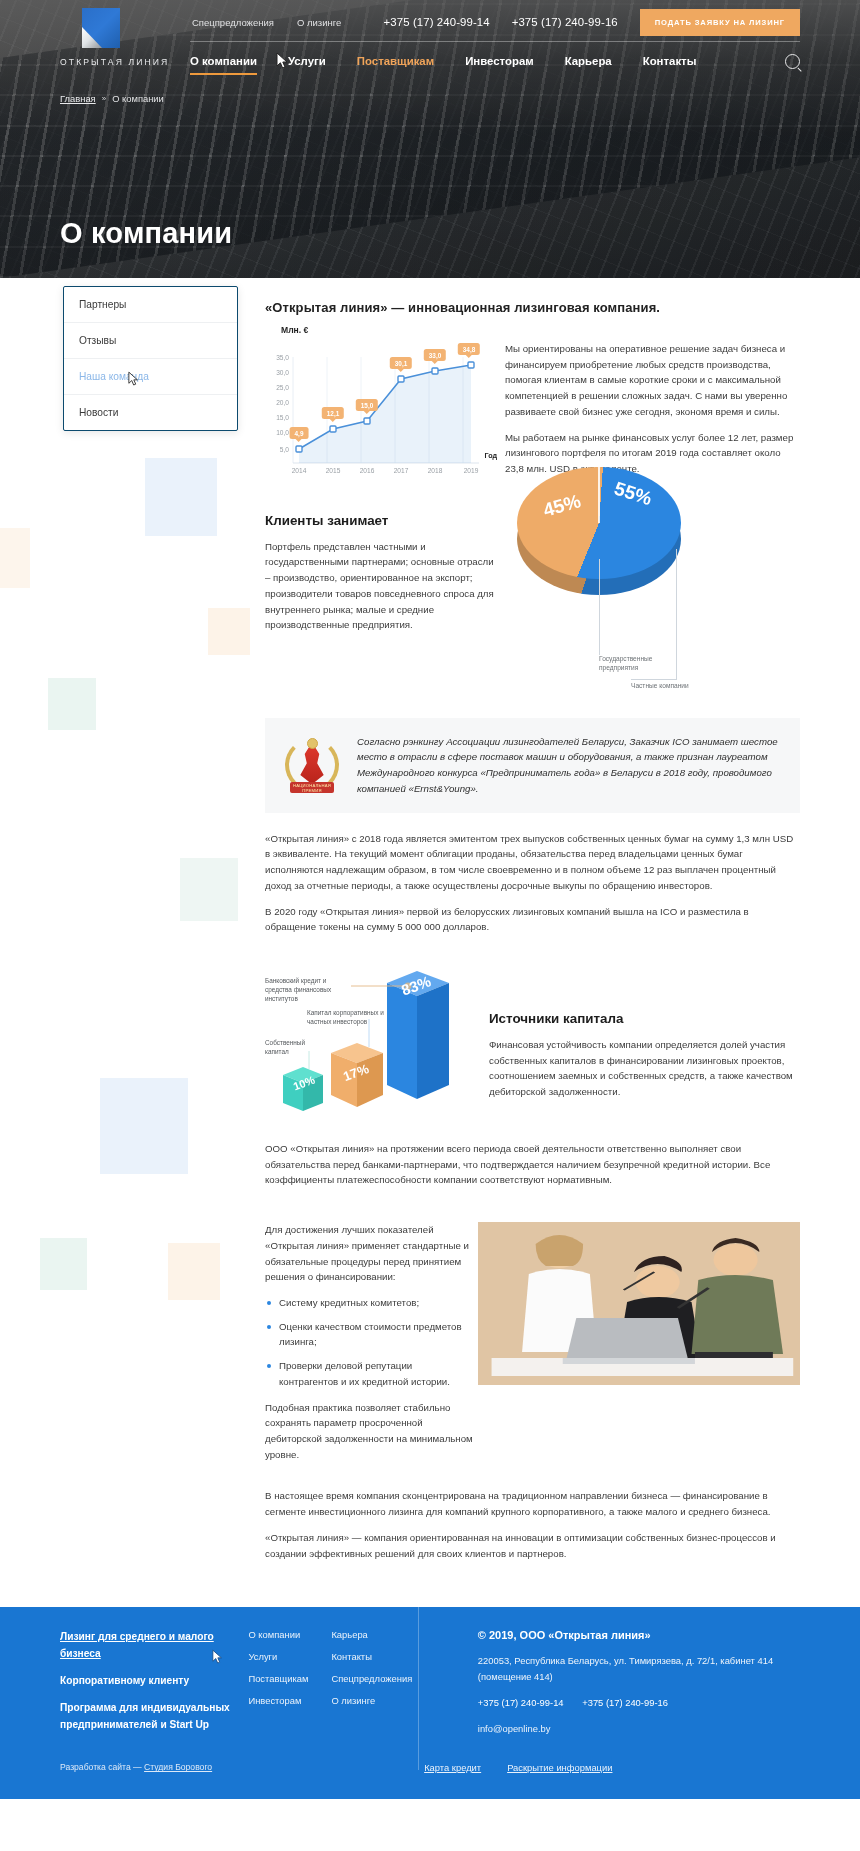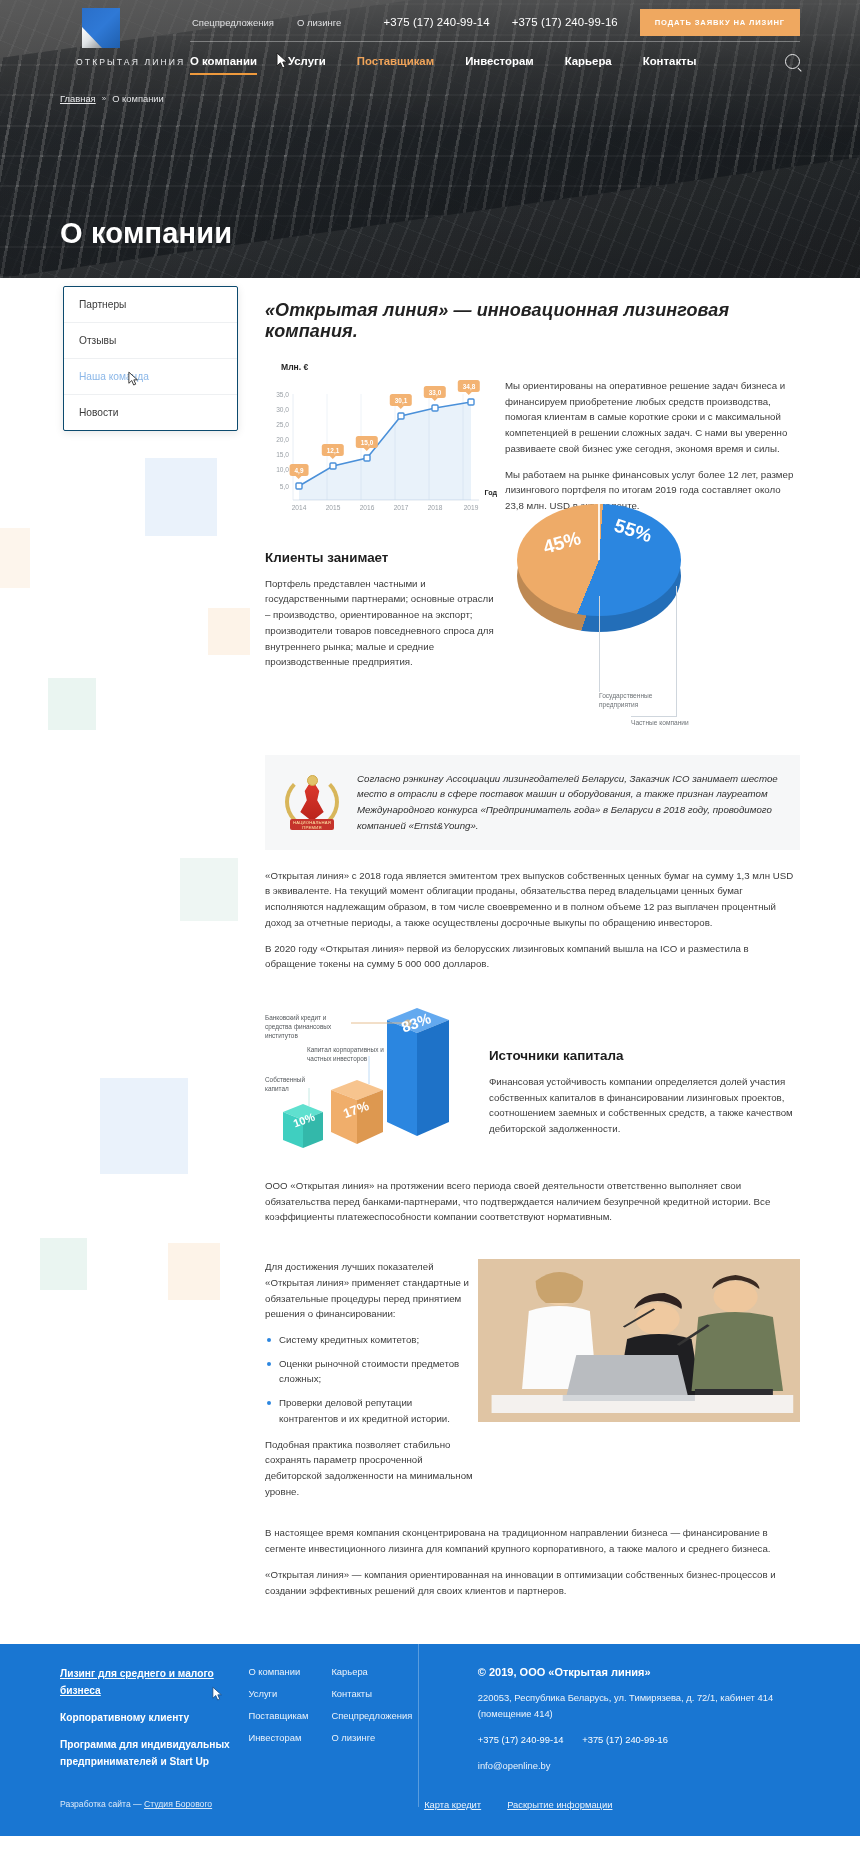--- a/index.html
+++ b/index.html
@@ -50,21 +50,21 @@
     width: 38px; height: 40px; margin-left: 22px; position: relative;
     background: linear-gradient(135deg,#2a6fc9 0%, #2f79d6 50%, #1f5fae 100%);
   }
   .logo-mark:after {
     content:""; position:absolute; left:0; bottom:0; width:20px; height:21px;
     background: linear-gradient(135deg,#ffffff 0%,#dfe3e6 48%,#8f9295 100%);
     clip-path: polygon(0 0, 100% 100%, 0 100%);
   }
   .logo-text {
     margin-top: 9px; font-size: 8.6px; letter-spacing: 2.1px;
-    color: #e9eaec; white-space: nowrap; margin-left: 16px;
+    color: #e9eaec; white-space: nowrap;
   }
 
   .nav-col { flex: 1 1 auto; }
   .util-row {
     display:flex; align-items:center; height: 37px; padding-top: 7px; gap: 0;
   }
   .util-link { font-size: 9.5px; color: #e0e1e3; margin-right: 23px; }
   .util-link:first-child { margin-left: 2px; }
   .util-spacer { flex: 1 1 auto; }
   .util-phone { font-size: 11.4px; color: #ffffff; margin-right: 22px; letter-spacing:.1px; }
@@ -131,21 +131,21 @@
     font-size: 10.2px; color:#3a3a3a; padding: 12px 0 12px 15px;
     border-bottom: 1px solid #eef0f2; cursor: pointer; position: relative;
   }
   .side-item:last-child { border-bottom: none; }
   .side-item.active { color:#8bb7e8; }
   .side-cursor{ position:absolute; left:64px; top:12px; width:12px; height:16px; }
 
   .col-main { margin-left: 205px; }
 
   h2.section-h {
-    font-size: 18px; font-weight: bold; color:#222; margin-bottom: 10px; letter-spacing:.1px;font-style:italic;
+    font-size: 13px; font-weight: bold; color:#222; letter-spacing:.1px;
   }
   h3.block-h { font-size: 13.4px; font-weight: bold; color: #1d1d1d; margin-bottom: 11px; }
   p.body { font-size: 9.7px; line-height: 1.62; color: #3c3c3c; margin-bottom: 10px; }
 
   
   .chart-row { display:flex; gap: 18px; align-items:flex-start; }
   .linechart { width: 222px; }
   .chart-unit { font-size: 8.6px; font-weight:bold; color:#1f1f1f; margin: 10px 0 4px 16px; }
   .lc-wrap { position: relative; width: 222px; height: 142px; }
   .lc-ylabels { position:absolute; left:0; top:0; width:24px; height:124px; }
@@ -482,21 +482,21 @@
       </div>
 
       <div style="height:22px"></div>
       <p class="body">ООО «Открытая линия» на протяжении всего периода своей деятельности ответственно выполняет свои обязательства перед банками-партнерами, что подтверждается наличием безупречной кредитной истории. Все коэффициенты платежеспособности компании соответствуют нормативным.</p>
 
       <div class="team-row">
         <div class="team-col">
           <p class="body">Для достижения лучших показателей «Открытая линия» применяет стандартные и обязательные процедуры перед принятием решения о финансировании:</p>
           <ul class="bul">
             <li>Систему кредитных комитетов;</li>
-            <li>Оценки рыночной стоимости предметов сложных;</li>
+            <li>Оценки качеством стоимости предметов лизинга;</li>
             <li>Проверки деловой репутации контрагентов и их кредитной истории.</li>
           </ul>
           <p class="body">Подобная практика позволяет стабильно сохранять параметр просроченной дебиторской задолженности на минимальном уровне.</p>
         </div>
         <div class="team-photo">
           <svg width="100%" height="100%" viewBox="0 0 190 163" preserveAspectRatio="none">
             <rect width="190" height="163" fill="#e0c5a4"></rect>
 
             <ellipse cx="48" cy="30" rx="13" ry="16" fill="#f0cfa6"></ellipse>
             <path d="M34 22 Q48 4 62 22 Q62 40 56 44 L40 44 Q34 38 34 22Z" fill="#c9a36d"></path>

